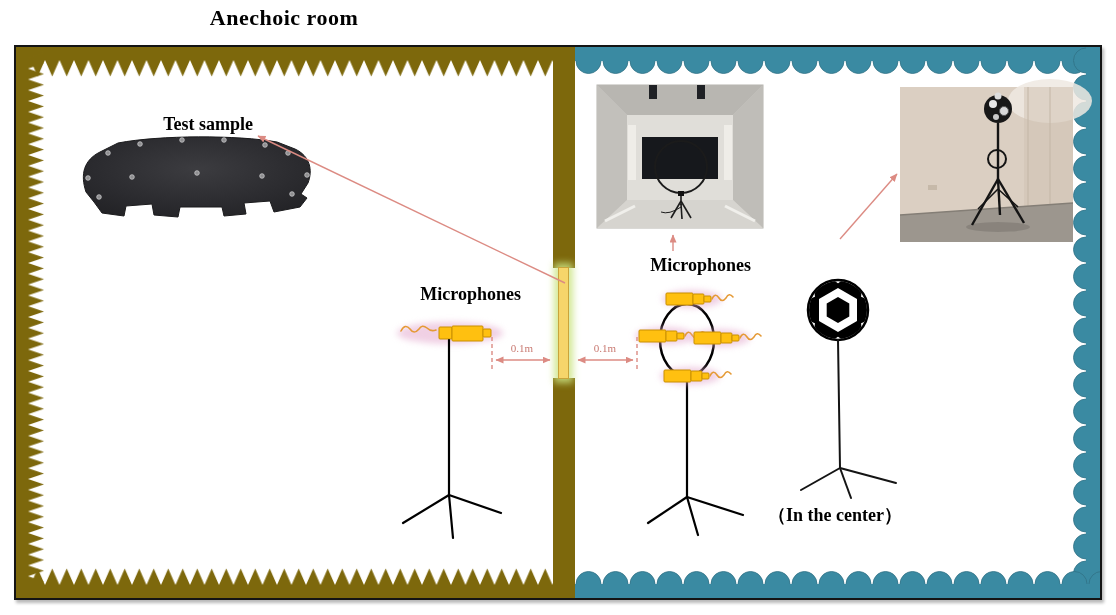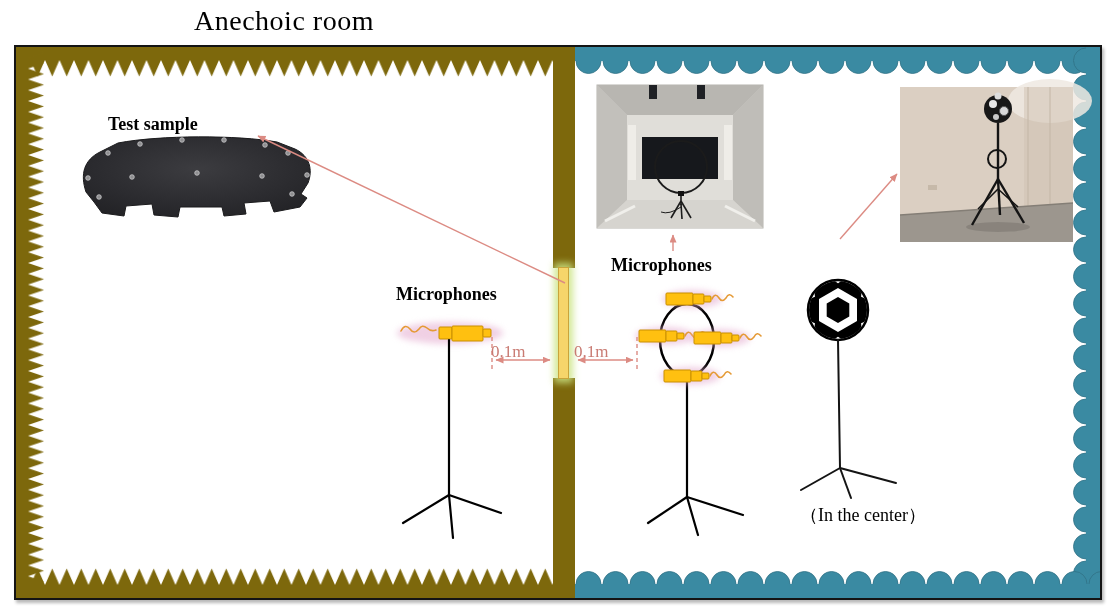--- a/index.html
+++ b/index.html
@@ -11,24 +11,24 @@
     --mic-yellow:#ffc010;
     --mic-yellow-dark:#c98f00;
     --cable-orange:#e59a36;
     --sample-strip:#f6d56a;
     --frame-black:#141414;
   }
   html,body{background:#fff}
   body{width:1116px;height:615px;font-family:"Liberation Serif","DejaVu Serif",serif;overflow:hidden}
   .stage{position:relative;width:1116px;height:615px;background:#fff}
   .abs{position:absolute}
-  .title{font-weight:normal;font-size:28px;color:#000;text-align:center;letter-spacing:.5px;white-space:nowrap}
-  .label{font-weight:bold;font-size:18px;color:#000;text-align:left;white-space:nowrap}
-  .plain{font-weight:normal;font-size:18px;color:#000;text-align:right;white-space:nowrap;font-family:"Liberation Serif","DejaVu Sans",serif}
-  .dim{font-size:17px;color:var(--dim-text);text-align:left;white-space:nowrap}
+  .title{font-weight:bold;font-size:22px;color:#000;text-align:center;letter-spacing:.5px;white-space:nowrap}
+  .label{font-weight:bold;font-size:18px;color:#000;text-align:right;white-space:nowrap}
+  .plain{font-weight:bold;font-size:18px;color:#000;text-align:left;white-space:nowrap;font-family:"Liberation Serif","DejaVu Sans",serif}
+  .dim{font-size:11px;color:var(--dim-text);text-align:center;white-space:nowrap}
   .frame{border:2px solid var(--frame-black);box-shadow:2px 3px 3px rgba(0,0,0,.28);background:#fff}
   svg{display:block;overflow:visible}
   .glow{filter:blur(3px);fill:rgba(228,170,205,.55)}
   .salmon-stroke{stroke:var(--annotation-salmon);stroke-width:1.4;fill:none}
   .dashed{stroke-dasharray:4 3}
   .salmon-fill{fill:var(--annotation-salmon)}
   .mic-body{fill:var(--mic-yellow);stroke:var(--mic-yellow-dark);stroke-width:1}
   .cable{stroke:var(--cable-orange);stroke-width:1.6;fill:none;stroke-linecap:round}
   .stand{stroke:#000;stroke-width:2.2;fill:none;stroke-linecap:round}
   .stand-thin{stroke:#141414;stroke-width:2;fill:none;stroke-linecap:round}

